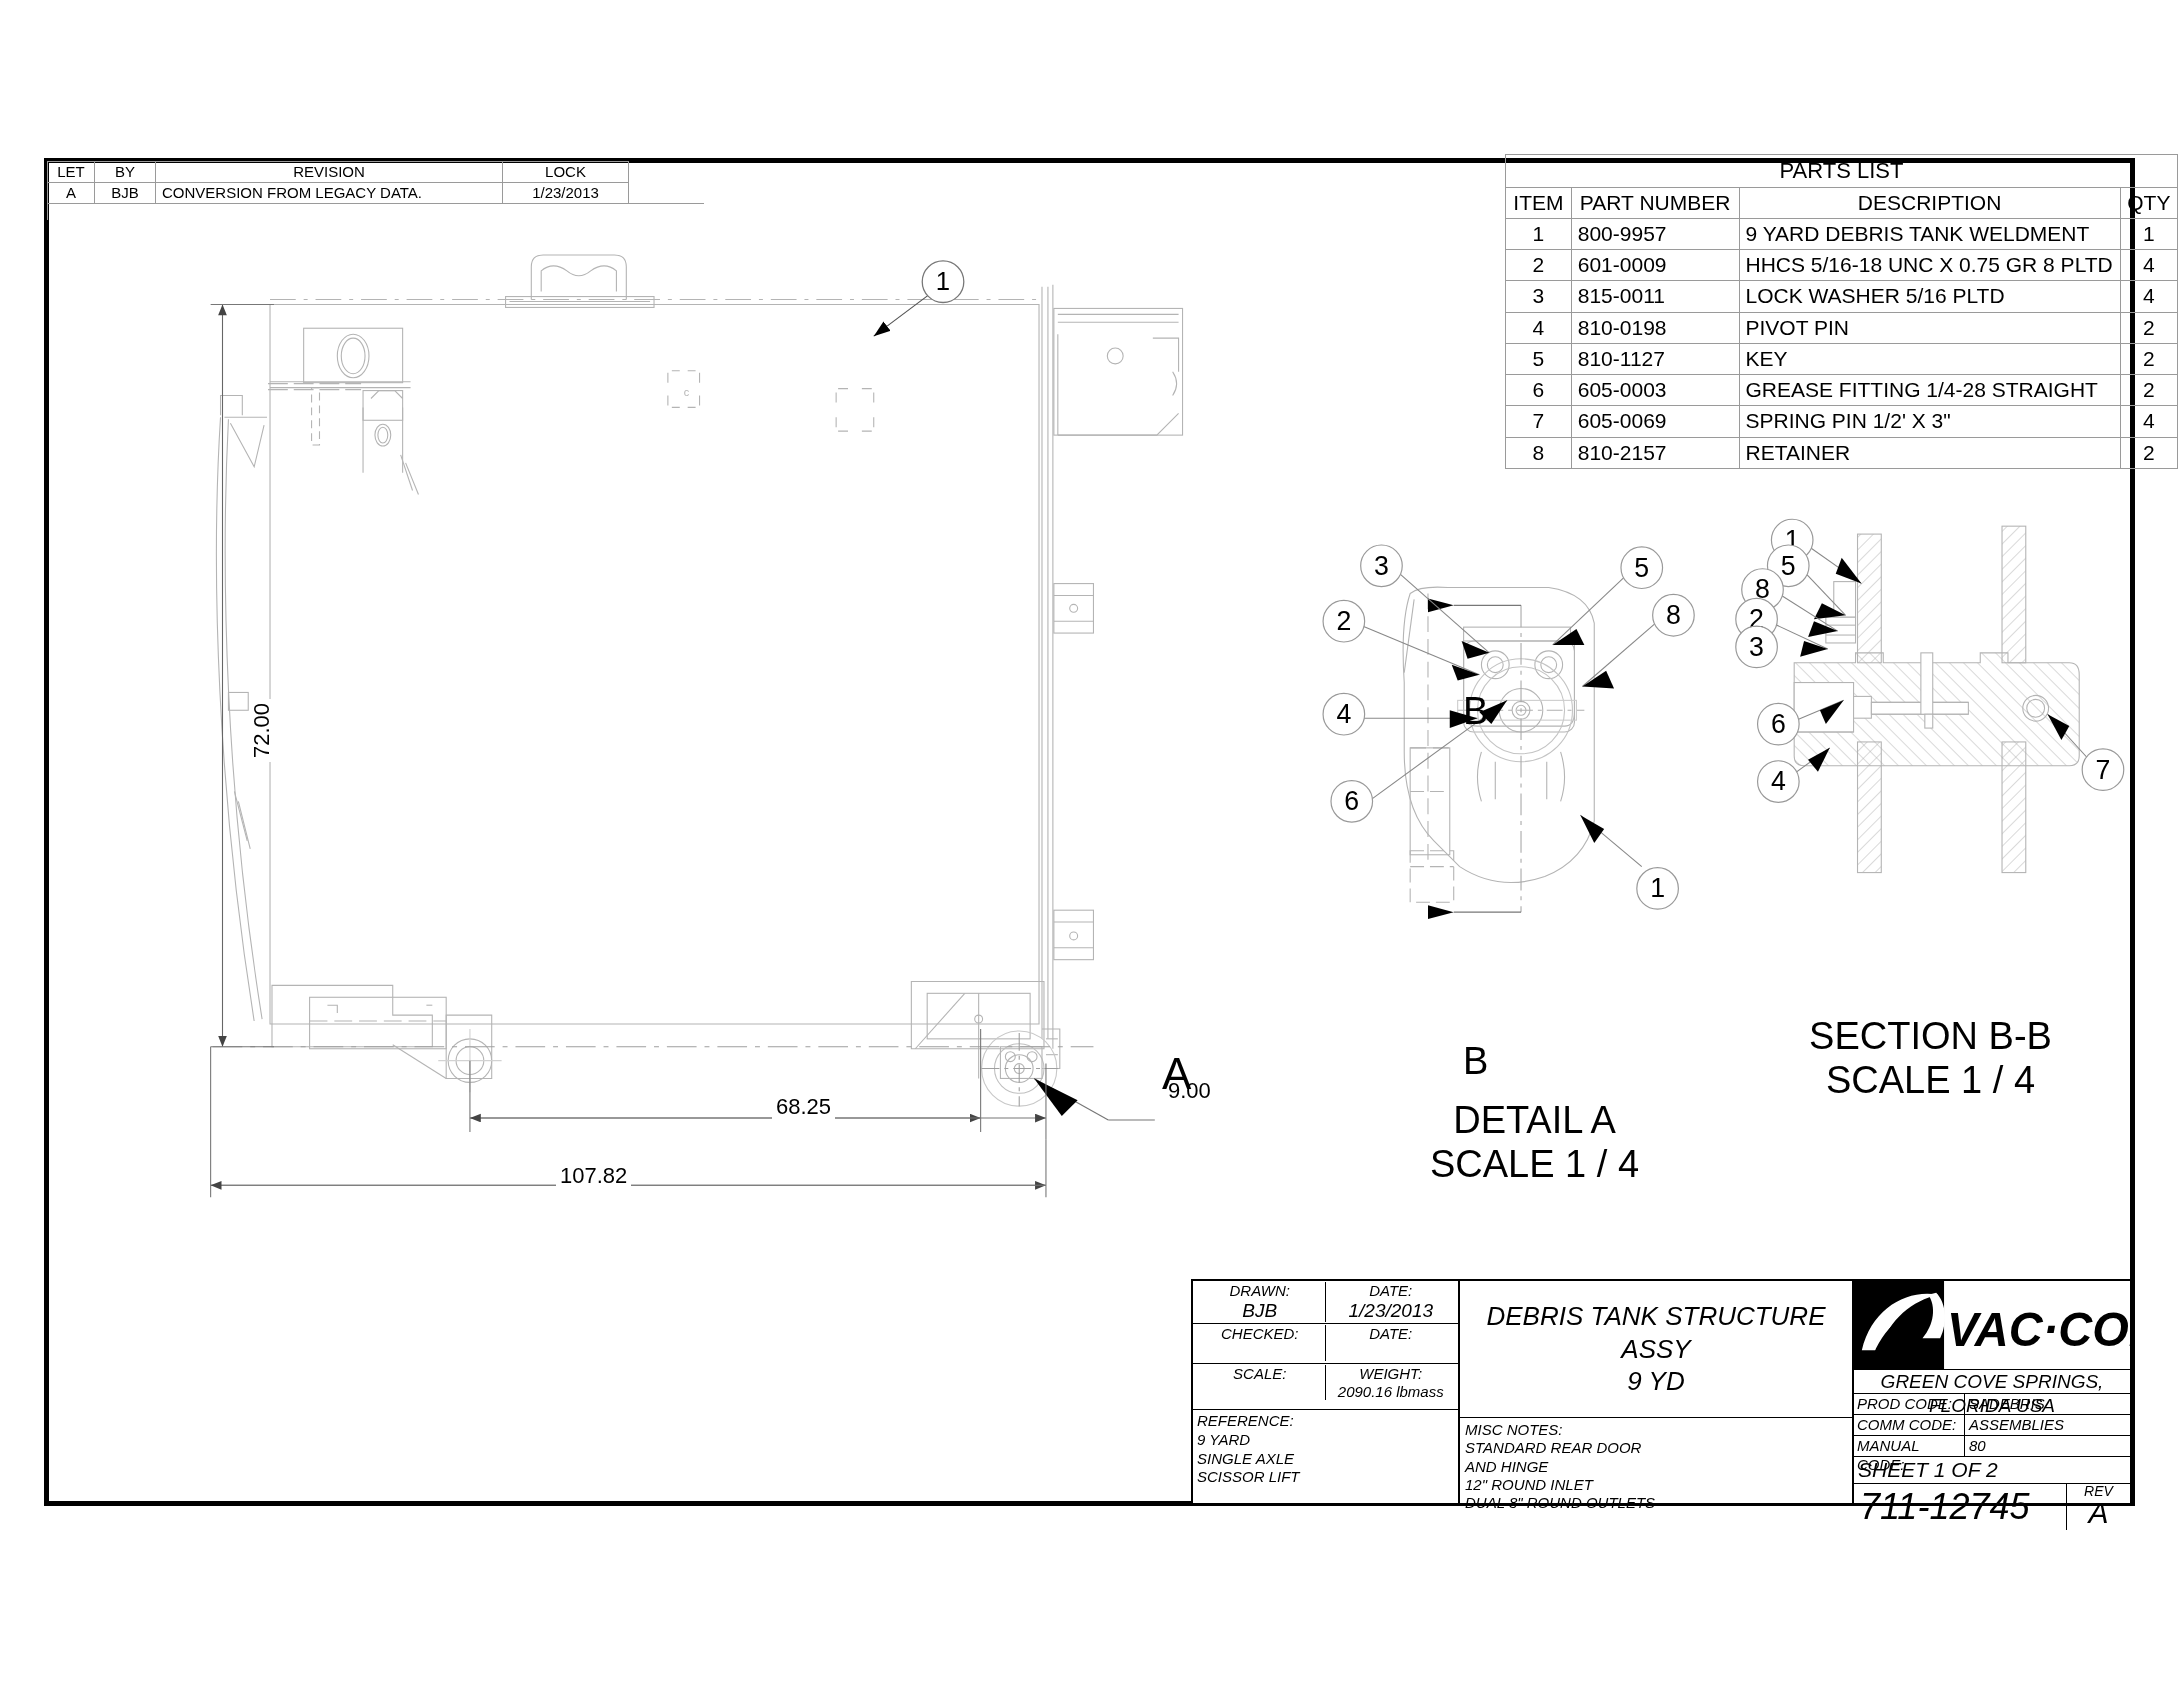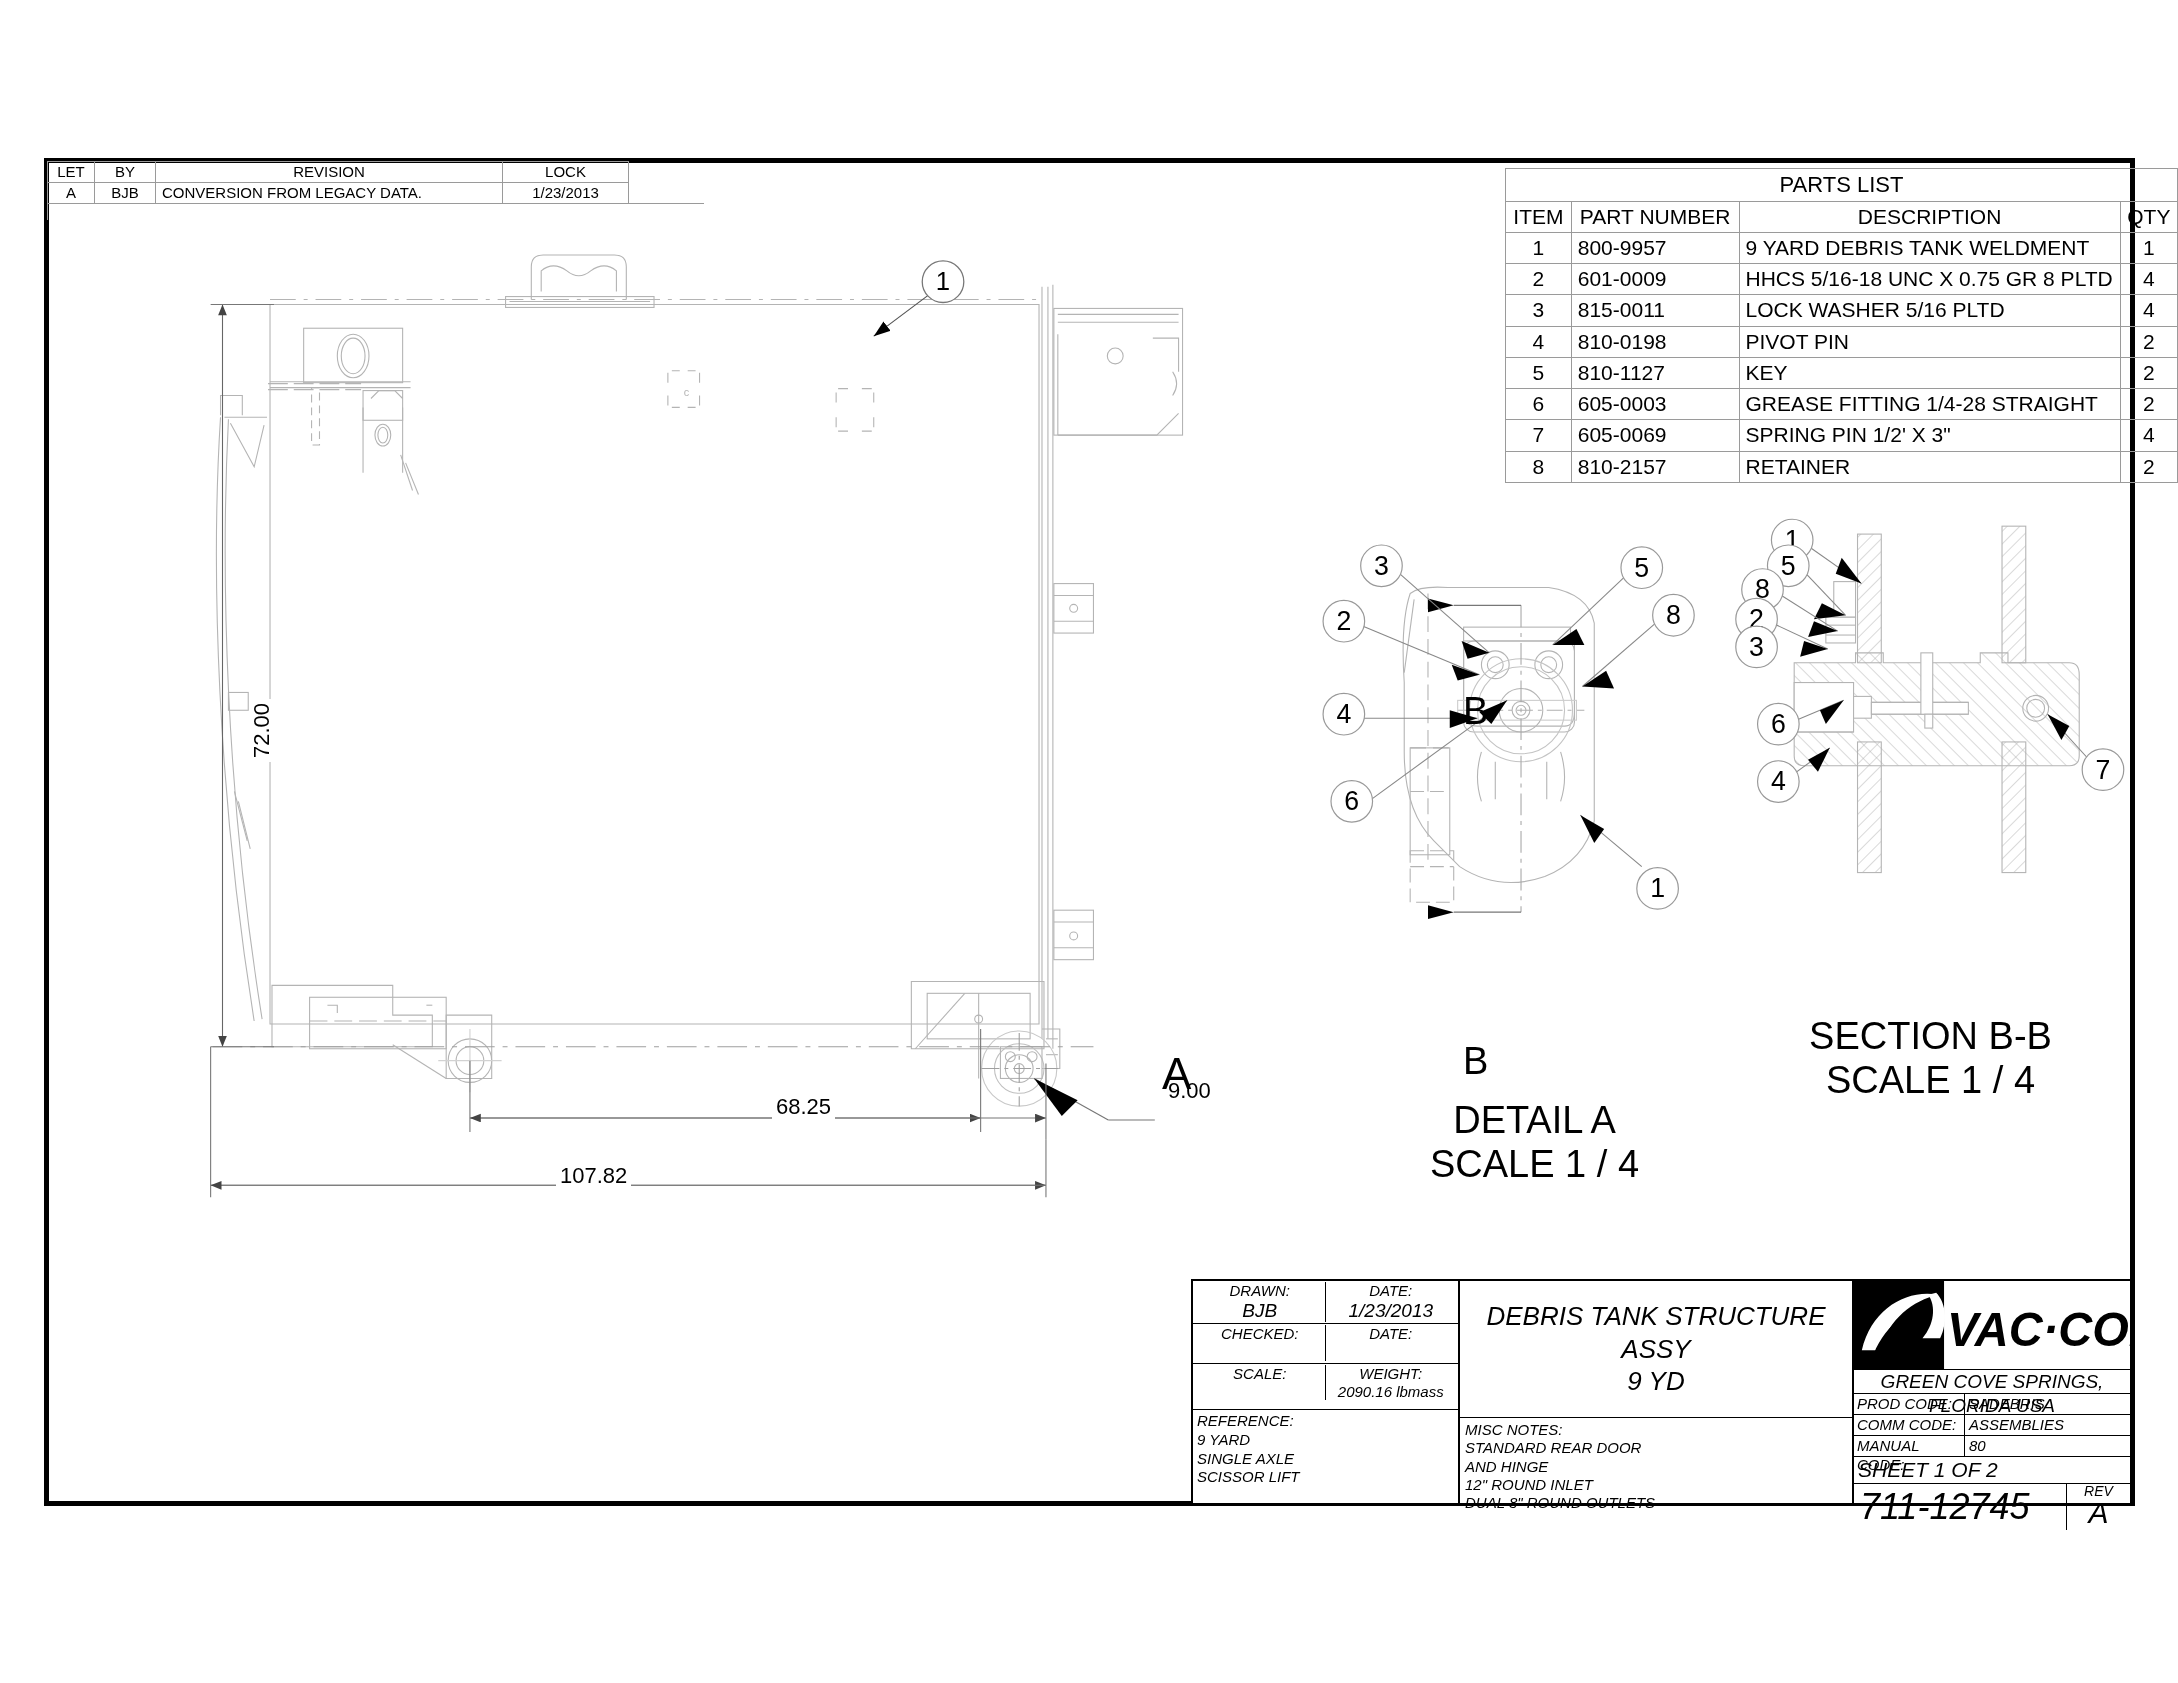--- a/index.html
+++ b/index.html
@@ -21,21 +21,21 @@
   .rv-let{width:40px;text-align:center;}
   .rv-by{width:54px;text-align:center;}
   .rv-rev{width:337px;text-align:center;}
   .rv-date{width:119px;text-align:center;}
   .rv-tail{width:69px;border:none !important;}
   .rev-block tr.hdr td{text-align:center;}
   .rev-block tr.empty td{height:16px;border-left:1px solid #9a9a9a;border-right:none;
      border-bottom:none;border-top:1px solid #9a9a9a;}
 
   
-  .parts{position:absolute;left:1457px;top:168px;padding-left:48px;}
+  .parts{position:absolute;left:1457px;top:154px;padding-left:48px;}
   .parts table{border-collapse:collapse;font-size:21px;}
   .parts td{border:1px solid #9a9a9a;padding:2px 6px;line-height:1.25;white-space:nowrap;}
   .pl-title{text-align:center;font-size:22px;border-bottom:1px solid #9a9a9a;}
   .pl-item{width:61px;text-align:center;}
   .pl-pn{width:168px;text-align:left;}
   .pl-desc{width:371px;text-align:left;}
   .pl-qty{width:48px;text-align:center;}
   .parts tr.hdr td{text-align:center;}
   .parts tr.hdr td.pl-desc{text-align:center;}
   .parts tr.hdr td.pl-pn{text-align:center;}

